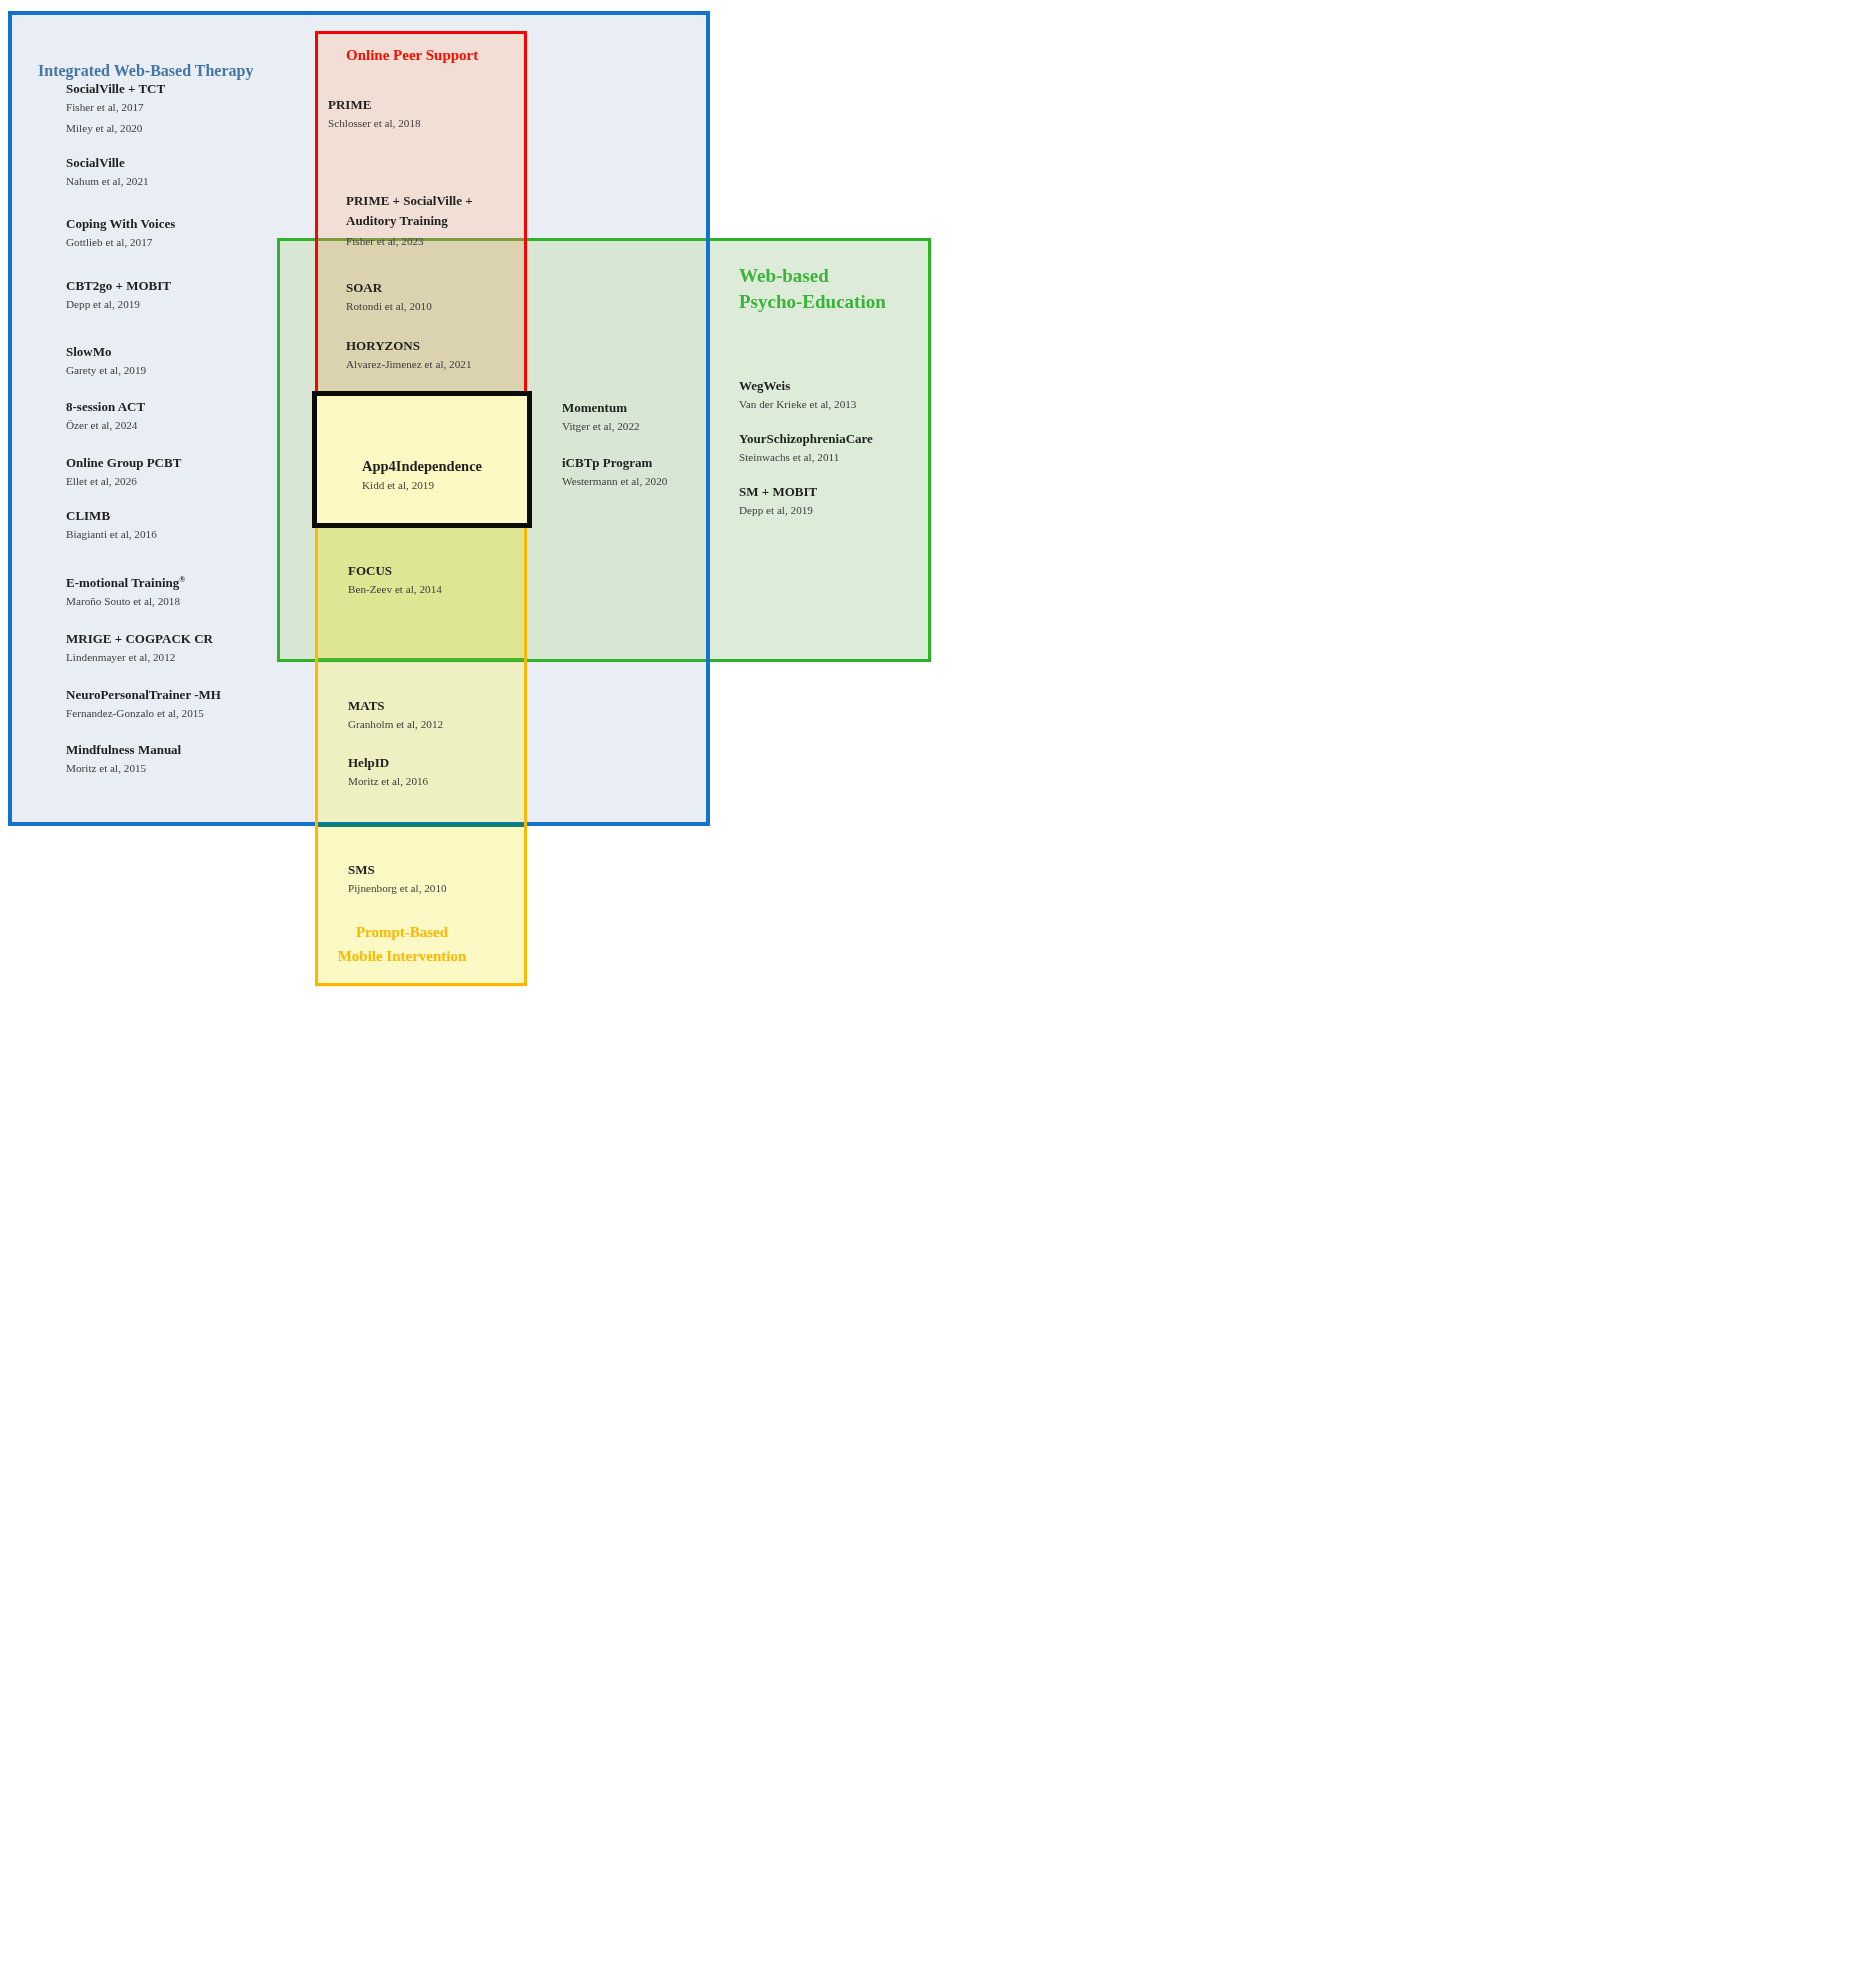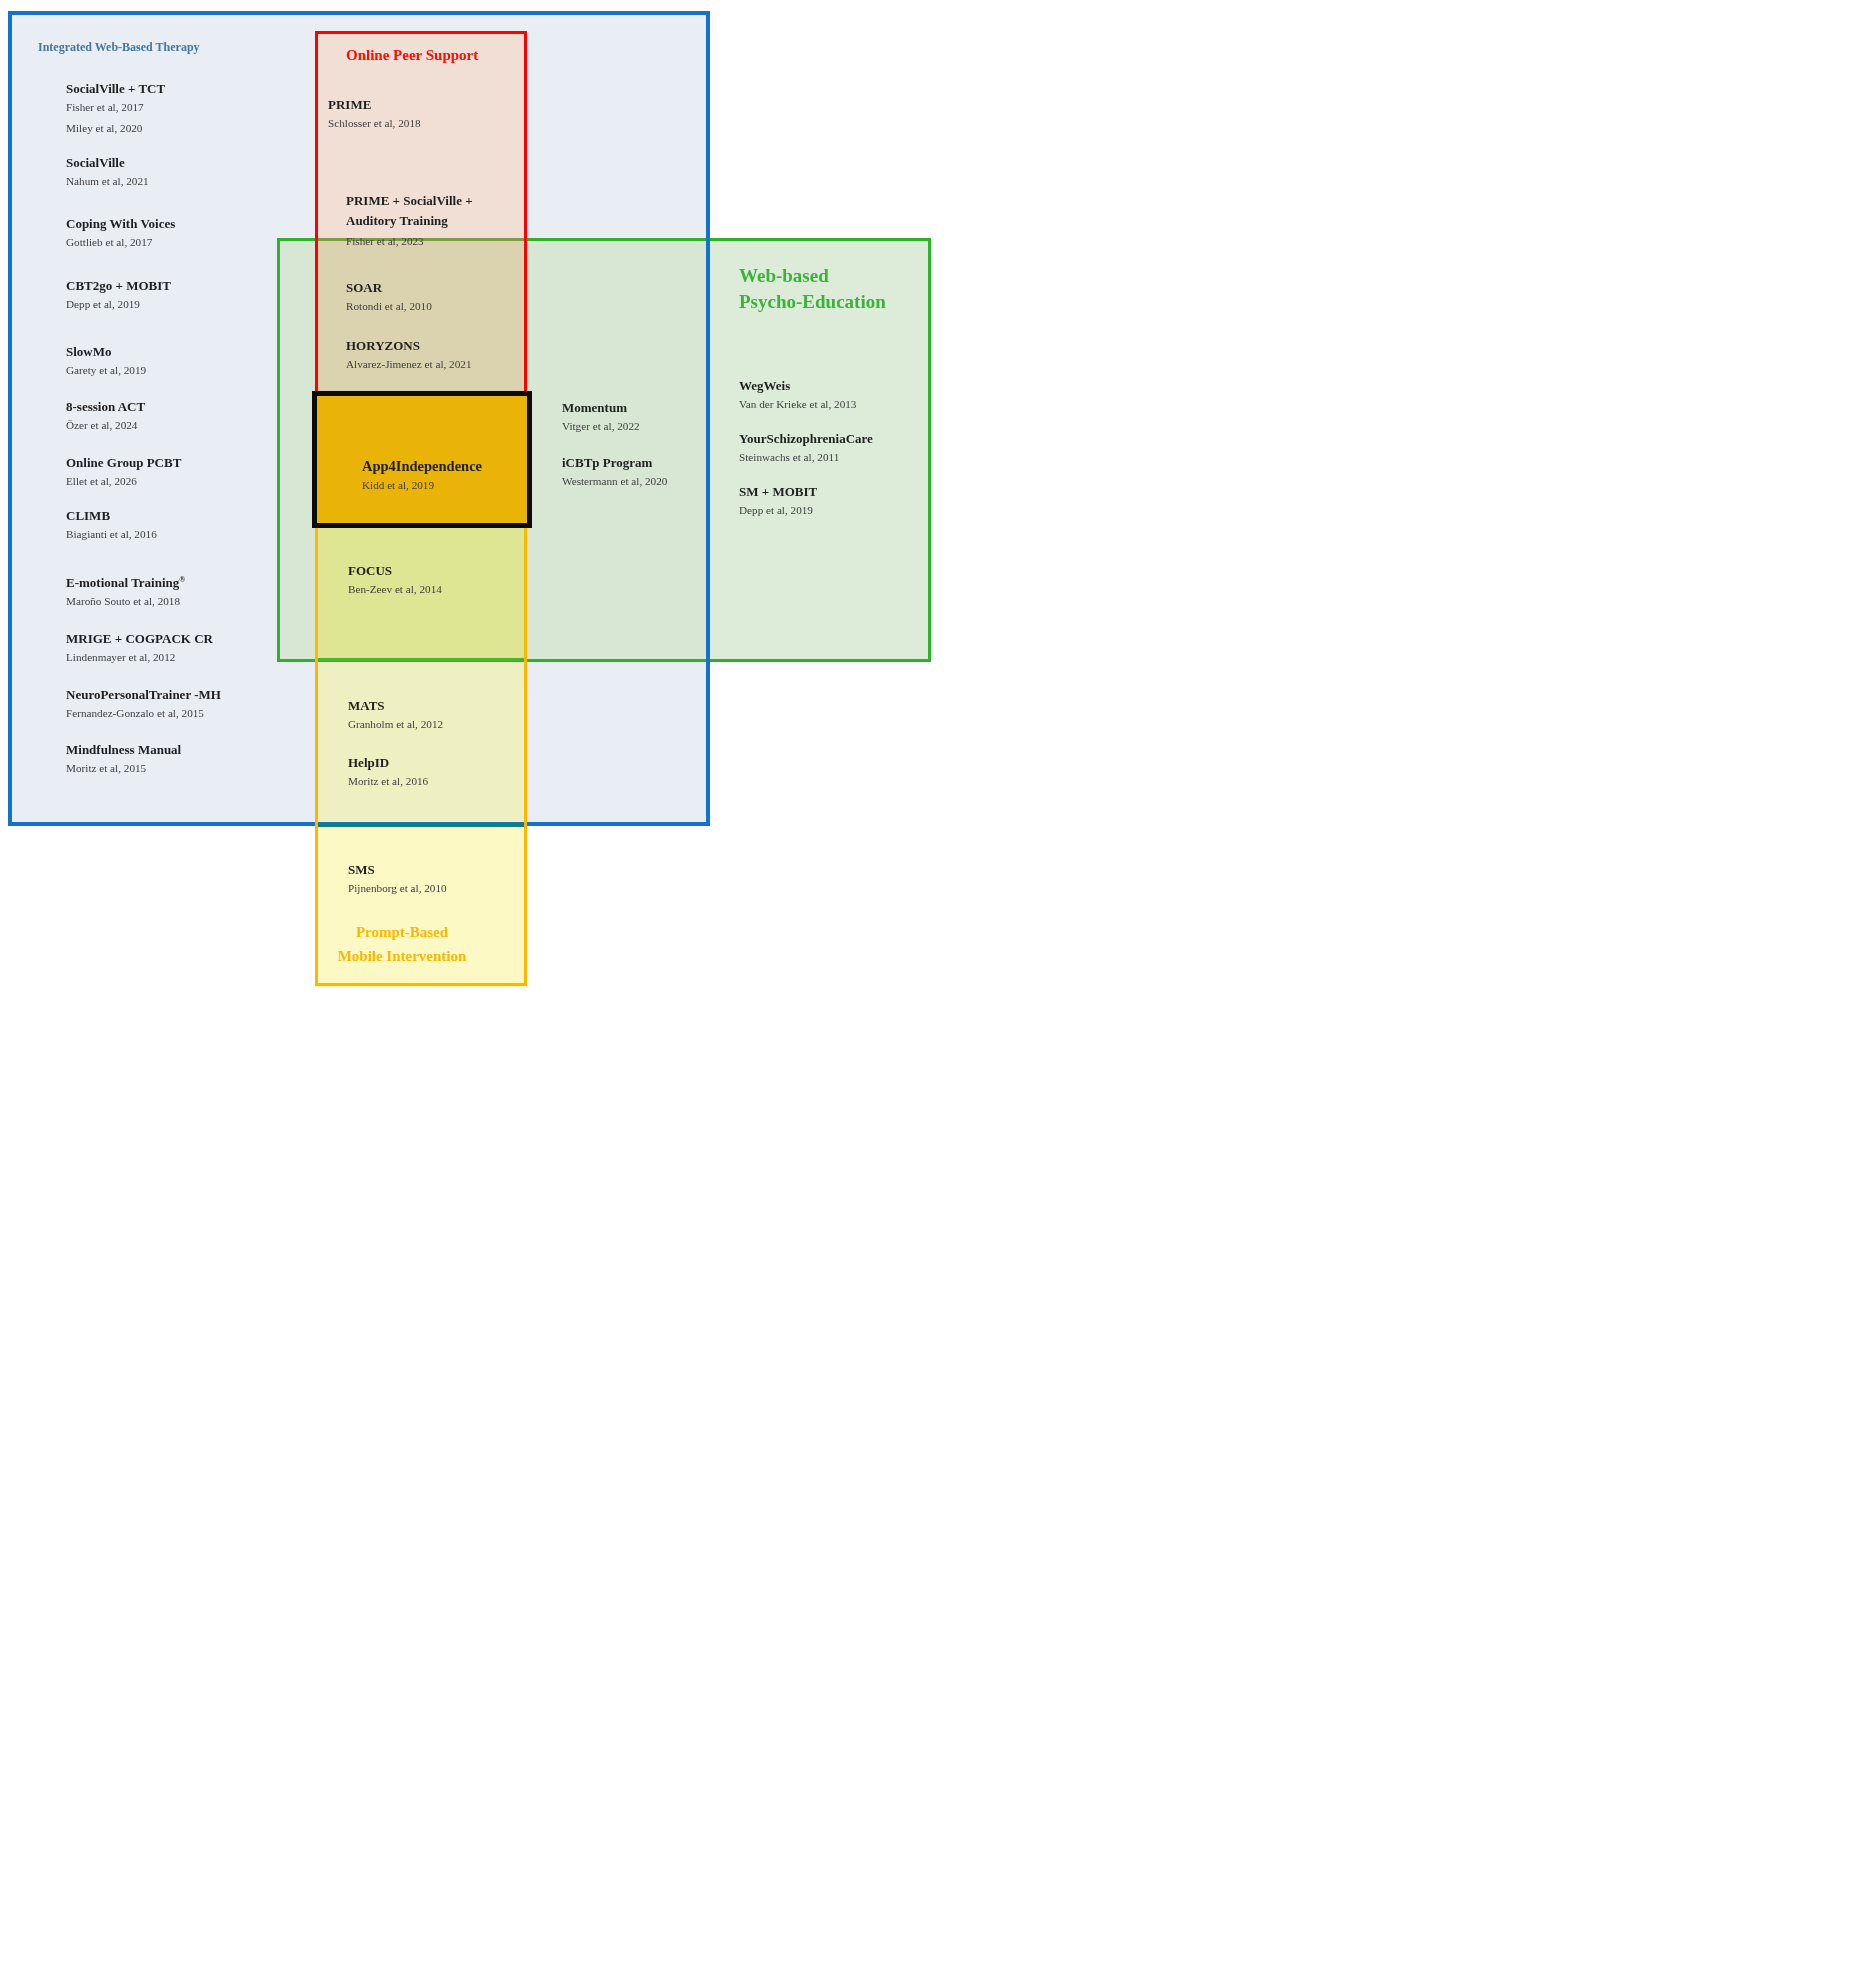--- a/index.html
+++ b/index.html
@@ -23,26 +23,26 @@
   .o-blue{border:4px solid #1173cb;}
   .o-red{border:3.3px solid #fb0200;}
   .o-orange{border:3.3px solid #fcb700;border-top:none;}
   .seg{position:absolute;}
   .seg-olive{background:#7d9b43;}
   .seg-lime{background:#46b52b;}
   .seg-teal{background:#0f8076;}
   
   .core-box{
     position:absolute;left:312px;top:391px;width:220px;height:137px;
-    background:#eab308;border:5.3px solid #0b0b0b;box-sizing:border-box;
+    background:#fef9c3;border:5.3px solid #0b0b0b;box-sizing:border-box;
   }
   .core-text{position:absolute;left:50%;top:62px;transform:translateX(-50%);text-align:left;}
   
   .set-title{position:absolute;font-weight:bold;white-space:nowrap;}
-  .t-blue{color:#4376a4;font-size:12px;}
+  .t-blue{color:#4376a4;font-size:16px;margin-top:22px;}
   .t-red{color:#fc0d00;font-size:15px;}
   .t-green{color:#3bb33b;font-size:19px;line-height:26px;white-space:nowrap;}
   .t-gold{color:#fcb800;font-size:15px;line-height:24.4px;text-align:center;white-space:nowrap;}
   .entry{position:absolute;}
   .pname{font-weight:bold;font-size:13px;line-height:16.5px;color:#1f1f1f;white-space:nowrap;}
   .pname.wrap2{white-space:normal;width:168px;line-height:20px;}
   .pname sup{font-size:8px;}
   .pref{font-size:11.2px;line-height:15px;color:#3e3e3e;white-space:nowrap;margin-top:2.6px;}
   .pref + .pref{margin-top:6px;}
   .core-name{font-weight:bold;font-size:14.5px;line-height:17px;color:#1f1f1f;white-space:nowrap;}

